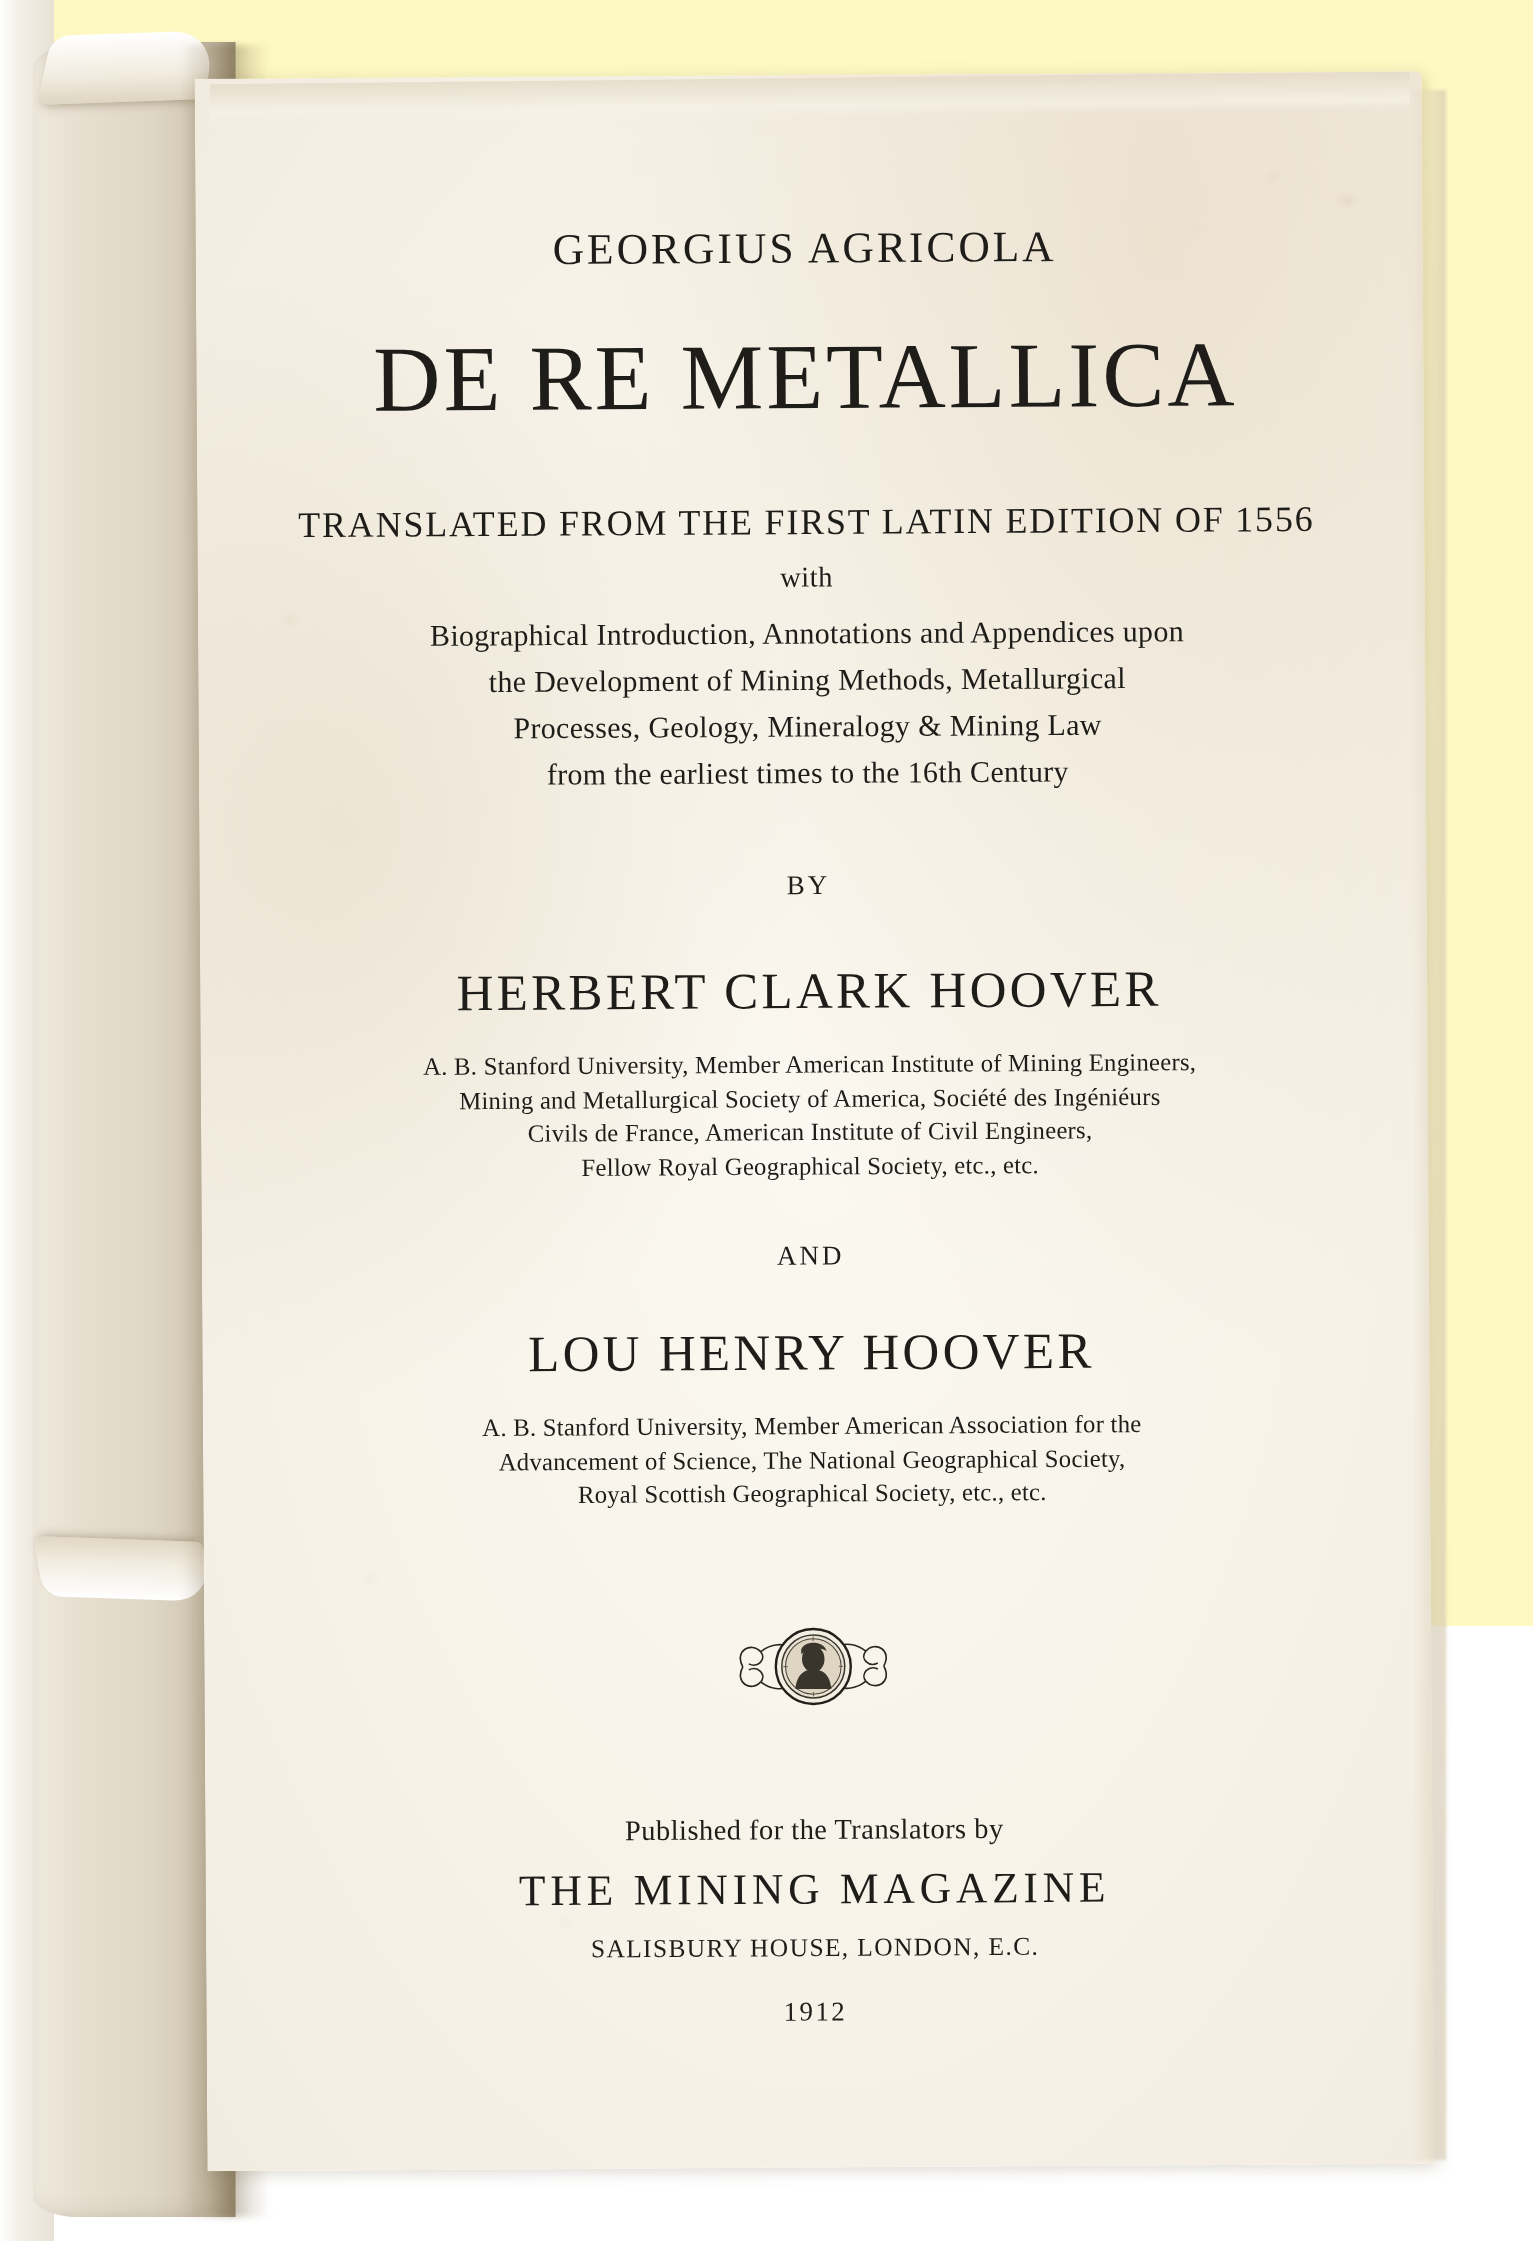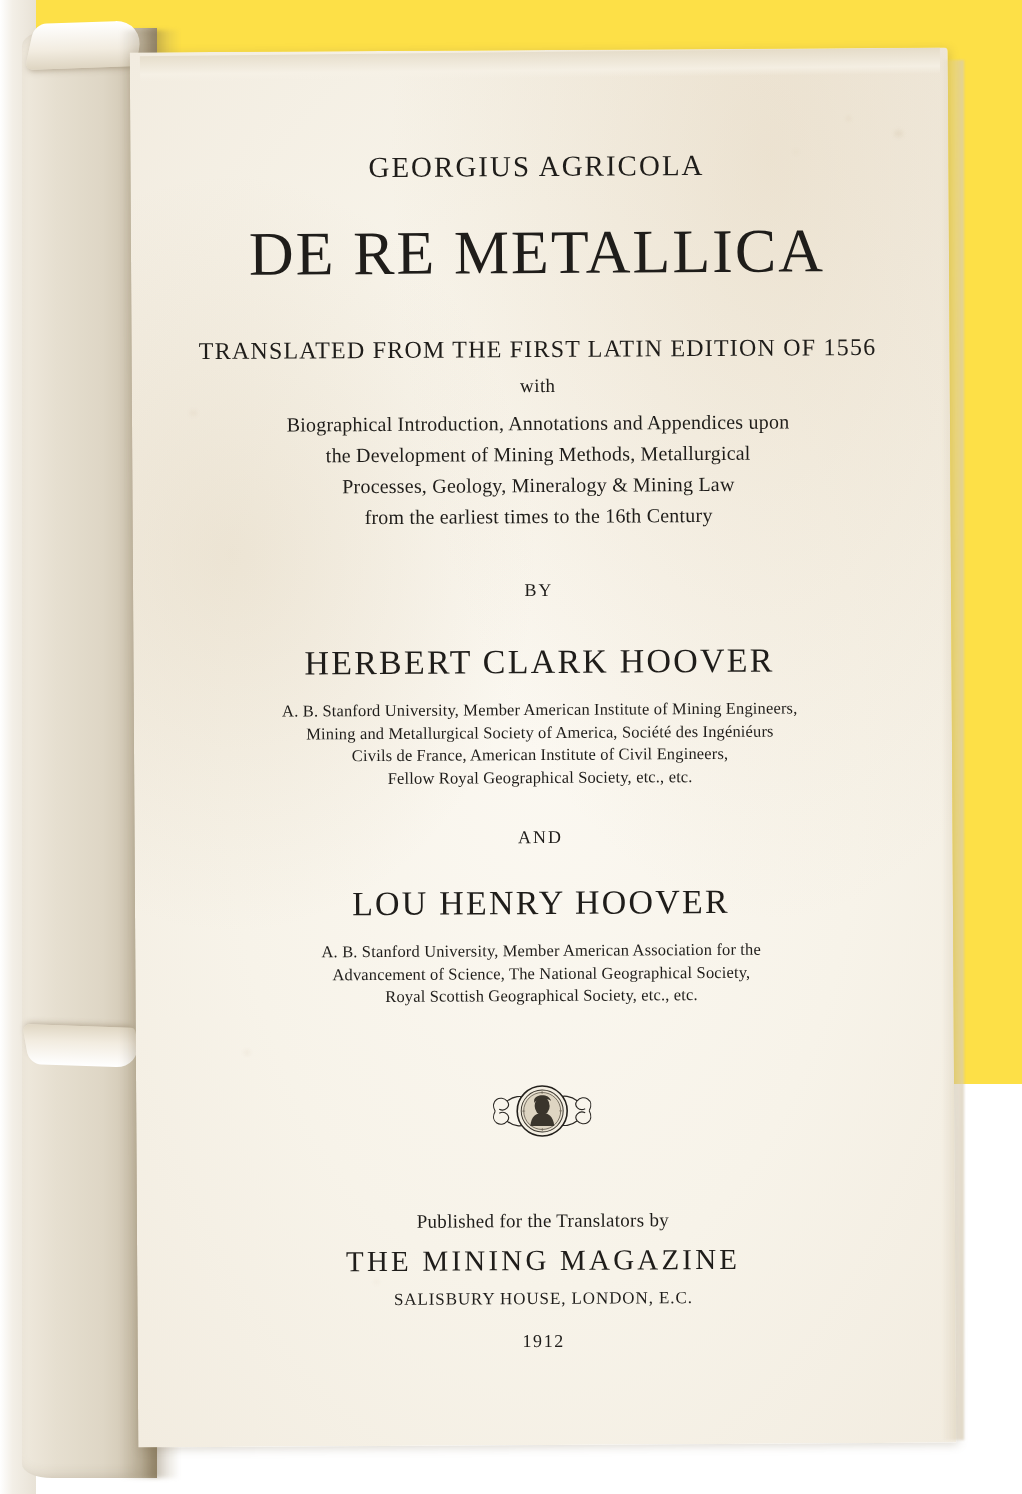--- a/index.html
+++ b/index.html
@@ -12,21 +12,21 @@
     height: 1494px;
     overflow: hidden;
     font-family: "Liberation Serif", serif;
   }
 
   
   #book-photo {
     position: relative;
     width: 1022px;
     height: 1084px;
-    background: #fde047;
+    background: #fef9c3;
   }
 
   
   .left-dark-edge {
     position: absolute;
     left: 0; top: 0;
     width: 36px; height: 1494px;
     background: linear-gradient(90deg,#ffffff 0%, #f3efe7 35%, #e8e2d6 100%);
   }
 

